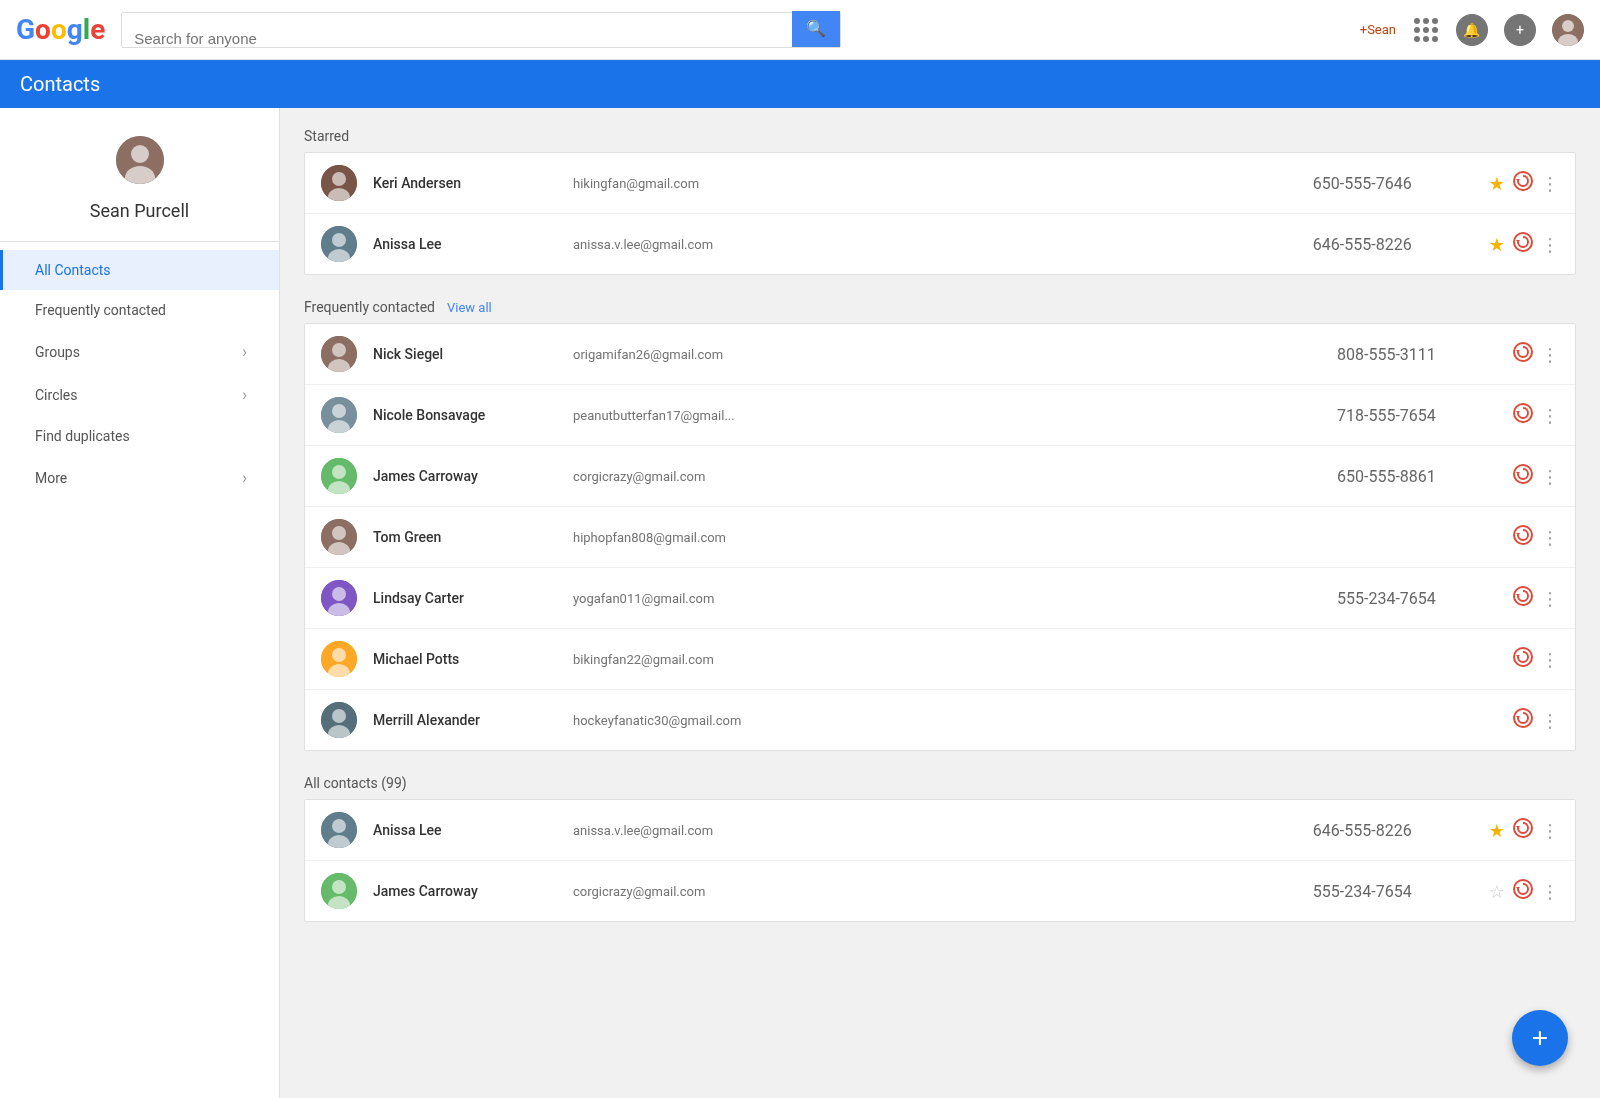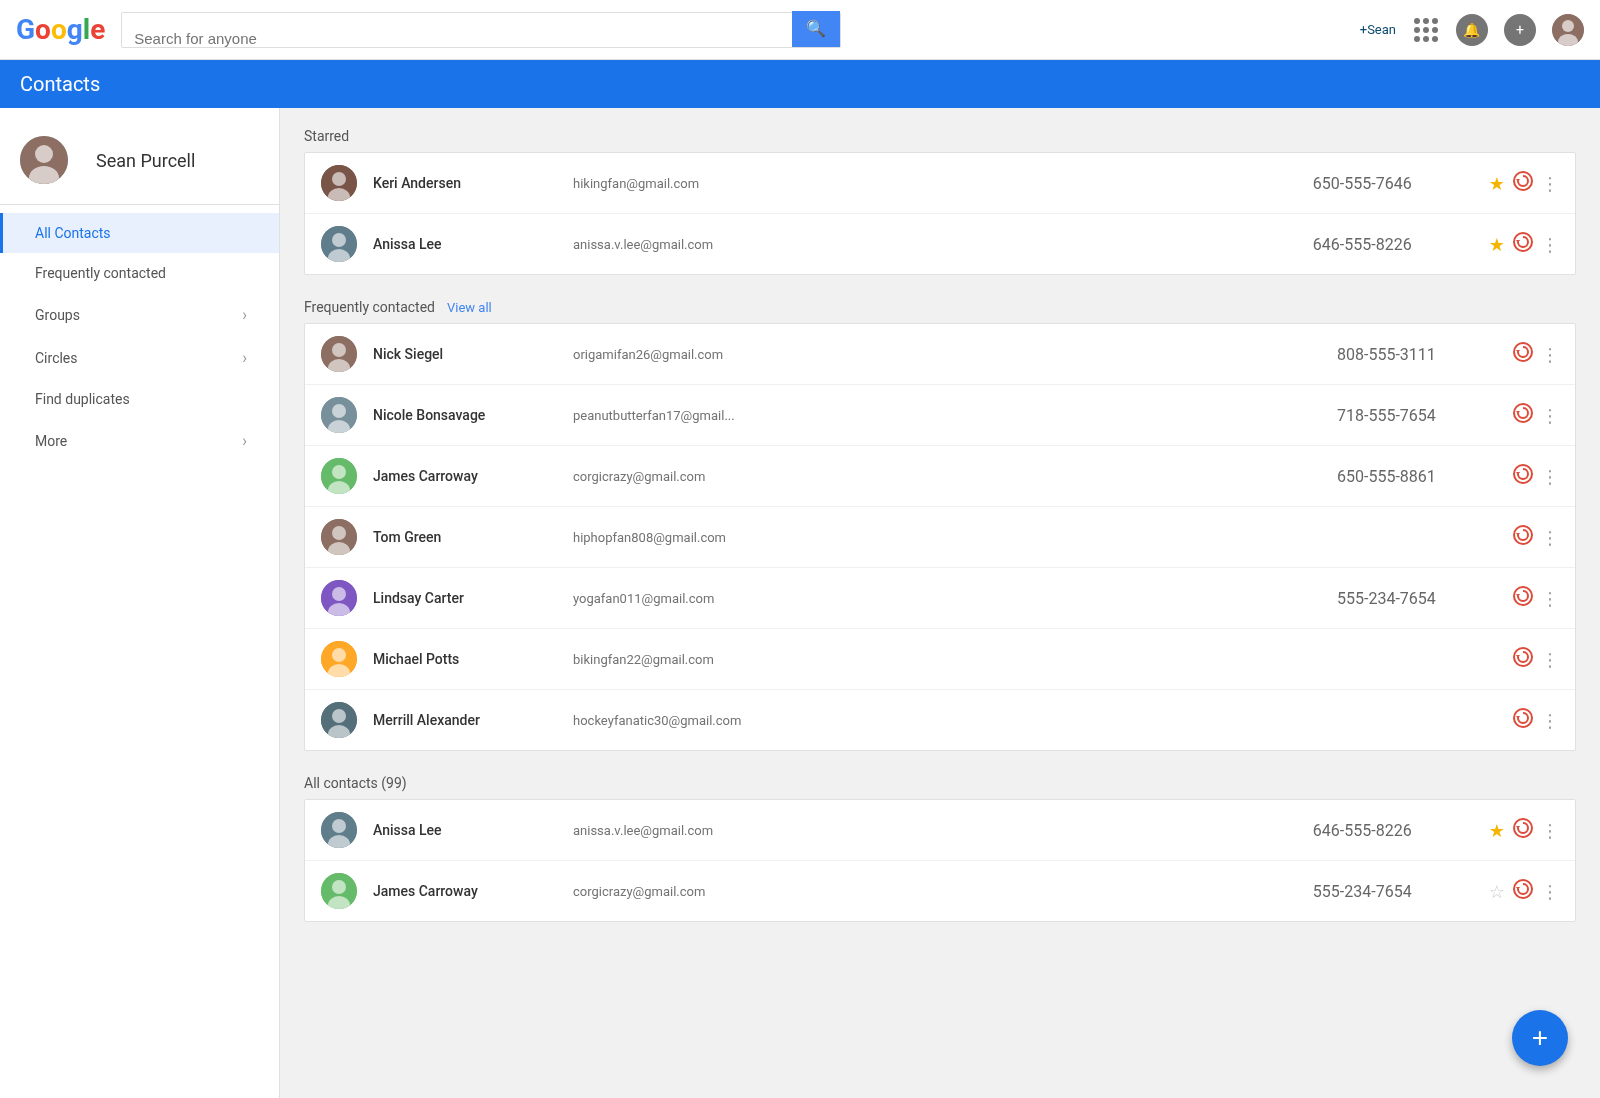--- a/index.html
+++ b/index.html
@@ -61,21 +61,21 @@
       font-size: 16px;
     }
 
     .topbar-actions {
       margin-left: auto;
       display: flex;
       align-items: center;
       gap: 16px;
     }
     .topbar-gplus {
-      color: #0c4a6e;
+      color: #c2410c;
       font-size: 13px;
       cursor: pointer;
     }
     .topbar-icon {
       width: 32px; height: 32px;
       border-radius: 50%;
       background: #757575;
       display: flex; align-items: center; justify-content: center;
       color: #fff;
       font-size: 14px;
@@ -126,23 +126,24 @@
       width: 280px;
       background: #fff;
       border-right: 1px solid #e0e0e0;
       flex-shrink: 0;
       padding: 12px 0;
     }
     .sidebar-profile {
       display: flex;
       align-items: center;
       padding: 16px 20px 20px;
-      gap: 28px;
+      gap: 16px;
       border-bottom: 1px solid #e0e0e0;
       margin-bottom: 8px;
+      flex-direction: column;
     }
     .sidebar-avatar {
       width: 48px; height: 48px;
       border-radius: 50%;
       background: #888;
       flex-shrink: 0;
       overflow: hidden;
     }
     .sidebar-name {
       font-size: 18px;

